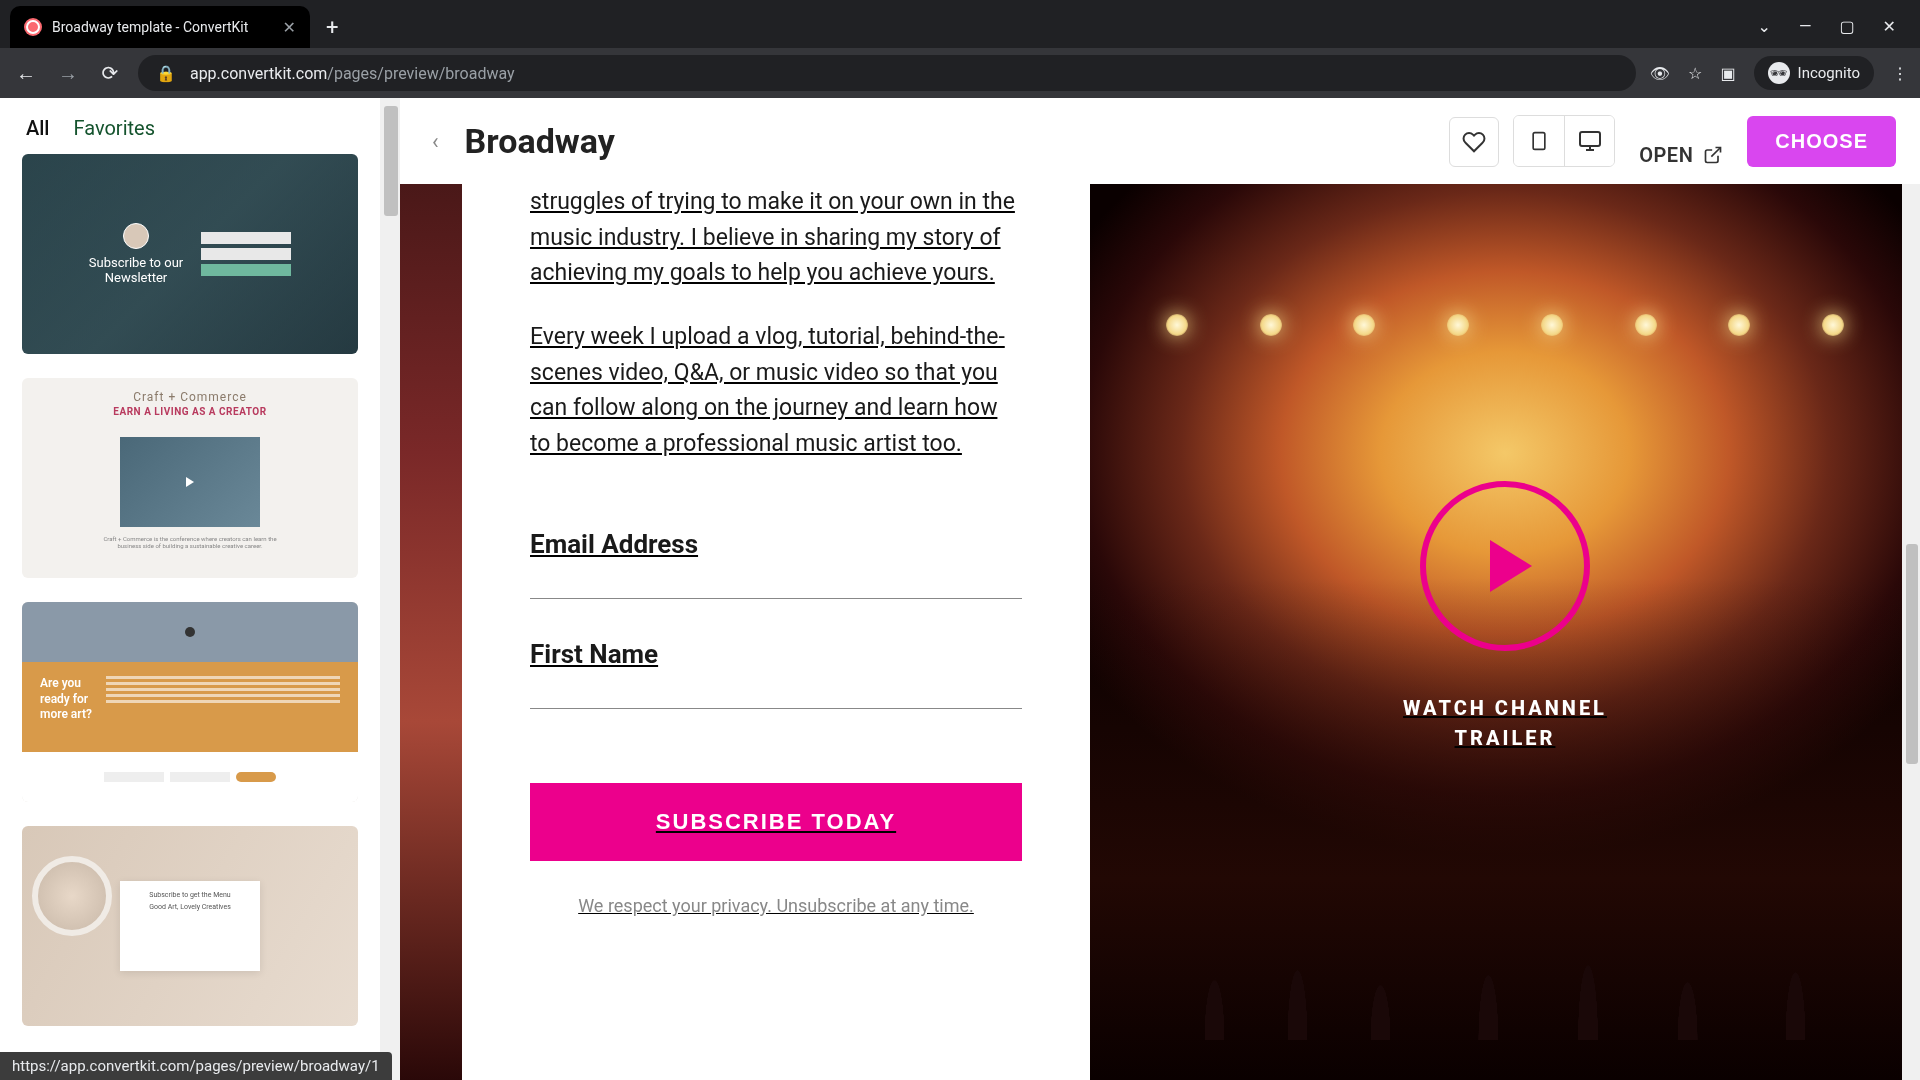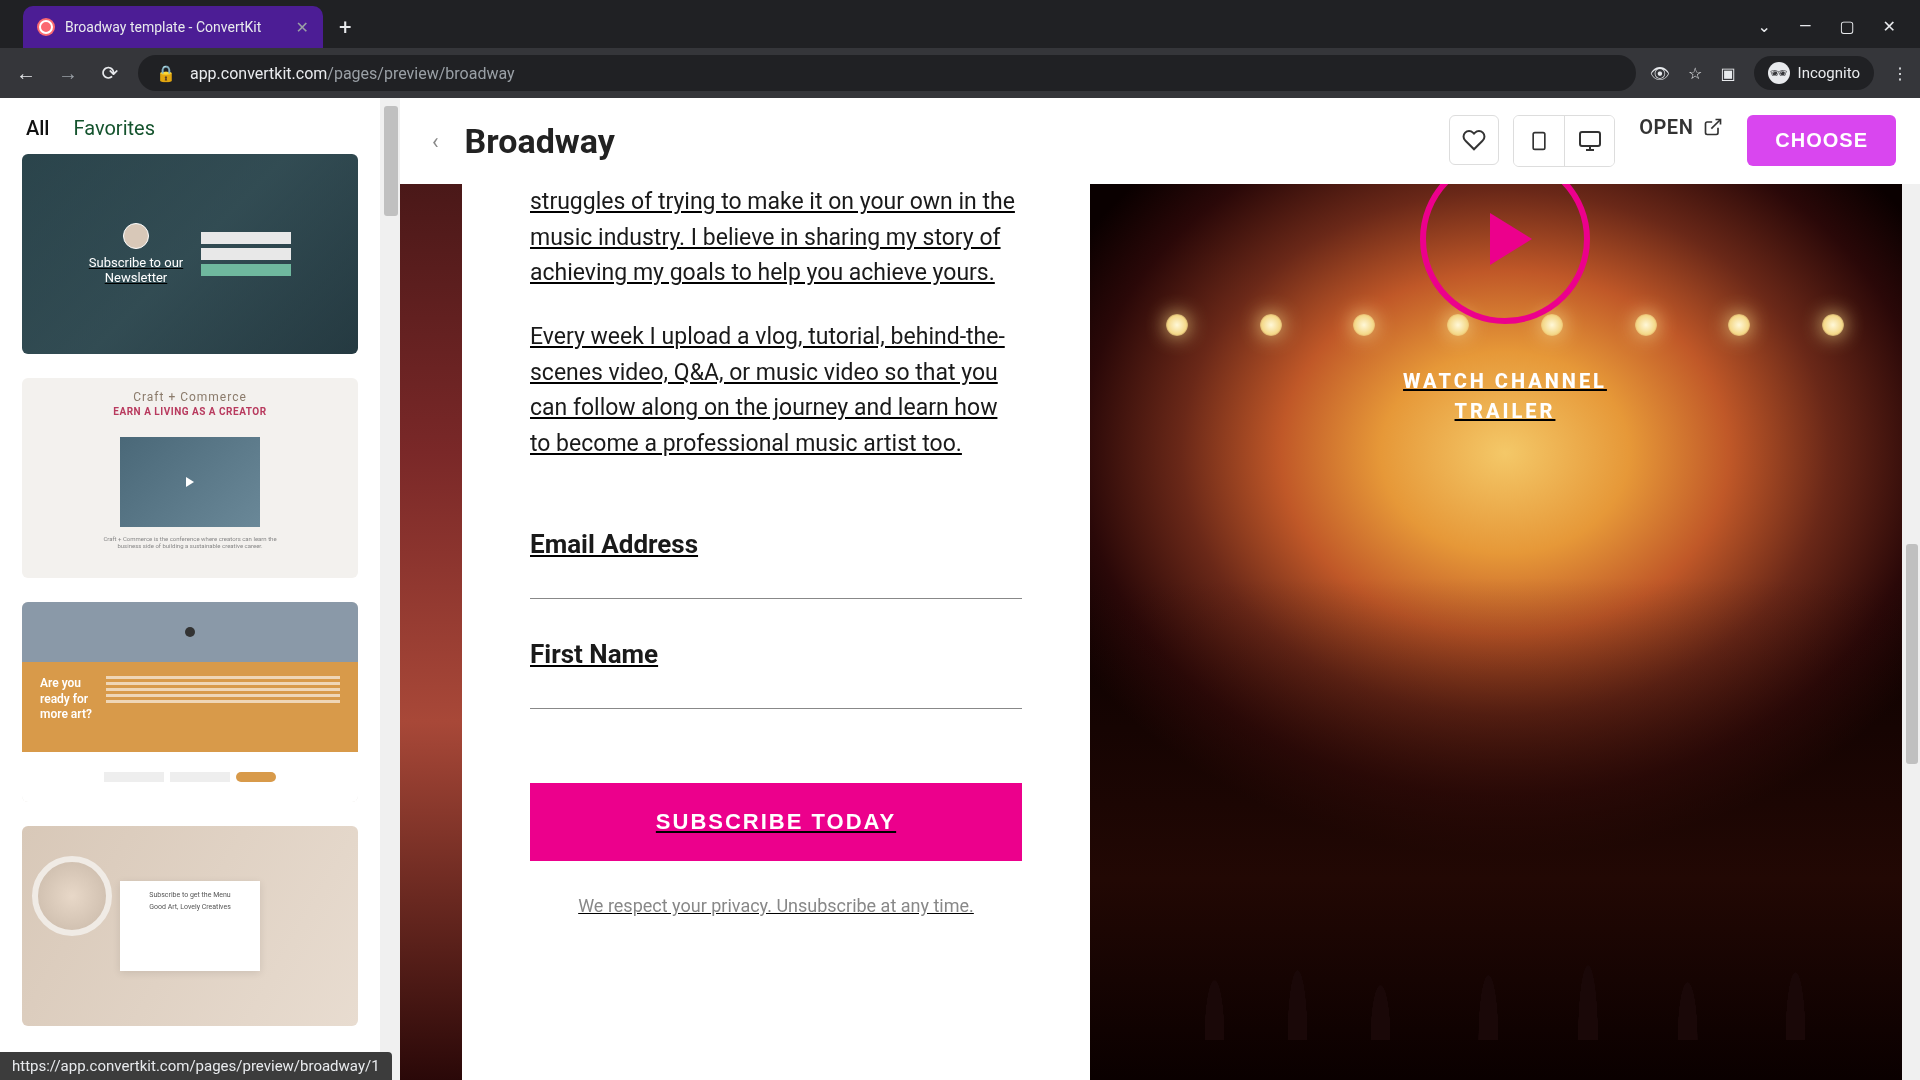--- a/index.html
+++ b/index.html
@@ -1,20 +1,20 @@
 <!DOCTYPE html>
 <html><head>
 <meta charset="utf-8">
 <style>
 * { margin: 0; padding: 0; box-sizing: border-box; }
 body { font-family: -apple-system, BlinkMacSystemFont, "Segoe UI", Roboto, sans-serif; background: #fff; overflow: hidden; width: 1920px; height: 1080px; }
 
 
 .browser-chrome { background: #202124; height: 48px; display: flex; align-items: flex-end; }
-.tab { background: #4c1d95; height: 42px; width: 300px; margin-left: 23px; border-radius: 10px 10px 0 0; display: flex; align-items: center; padding: 0 14px; gap: 10px; color: #e8eaed; font-size: 14px; }
+.tab { background: #000000; height: 42px; width: 300px; margin-left: 10px; border-radius: 10px 10px 0 0; display: flex; align-items: center; padding: 0 14px; gap: 10px; color: #e8eaed; font-size: 14px; }
 .tab-favicon { width: 18px; height: 18px; border-radius: 50%; background: #fb6970; display:flex; align-items:center; justify-content:center; }
 .tab-favicon::after { content:""; width:10px; height:10px; border:2px solid #fff; border-radius:50%; }
 .tab-title { flex: 1; white-space: nowrap; overflow: hidden; text-overflow: ellipsis; }
 .tab-close { font-size: 16px; color: #9aa0a6; cursor: pointer; }
 .new-tab { color: #e8eaed; font-size: 22px; padding: 0 16px 8px; cursor: pointer; }
 .window-controls { margin-left: auto; display: flex; gap: 28px; padding: 0 24px 12px; color: #e8eaed; }
 .window-controls span { cursor: pointer; font-size: 16px; }
 
 .addr-bar { background: #35363a; height: 50px; display: flex; align-items: center; padding: 0 12px; gap: 14px; }
 .nav-btn { color: #9aa0a6; font-size: 20px; cursor: pointer; width: 28px; text-align: center; }
@@ -30,21 +30,21 @@
 .app { display: flex; height: calc(1080px - 98px); background: #fff; }
 
 .sidebar { width: 400px; background: #fff; position: relative; overflow: hidden; }
 .sidebar-inner { width: 380px; height: 100%; overflow-y: auto; }
 .sidebar-tabs { display: flex; gap: 24px; padding: 18px 26px 14px; font-size: 20px; text-align: right; }
 .sidebar-tab { color: #14532d; cursor: pointer; }
 .sidebar-tab.active { color: #111; font-weight: 500; }
 .thumbs { padding: 0 22px; display: flex; flex-direction: column; gap: 24px; }
 .thumb { width: 100%; height: 200px; border-radius: 6px; background-size: cover; background-position: center; cursor: pointer; position: relative; overflow: hidden; }
 
-.thumb1 { background: linear-gradient(rgba(30,50,60,.55), rgba(30,50,60,.55)), linear-gradient(135deg,#3a5a5e,#4a6b6f,#2d4347); display:flex; align-items:center; justify-content:center; gap:18px;text-decoration:underline; }
+.thumb1 { background: linear-gradient(rgba(30,50,60,.55), rgba(30,50,60,.55)), linear-gradient(135deg,#3a5a5e,#4a6b6f,#2d4347); display:flex; align-items:center; justify-content:center; gap:18px; }
 .t1-left { color:#fff; font-size:13px; text-align:center; }
 .t1-avatar { width:26px; height:26px; border-radius:50%; background:#d8c8b8; margin:0 auto 6px; border:1px solid #fff; }
 .t1-form { background:rgba(255,255,255,.0); display:flex; flex-direction:column; gap:4px; }
 .t1-field { width:90px; height:12px; background:#e8e8e8; }
 .t1-btn { width:90px; height:12px; background:#6fb89e; }
 
 .thumb2 { background:#f3f1ee; display:flex; flex-direction:column; align-items:center; padding:12px; }
 .t2-sub { font-size:12px; color:#8a7a6a; letter-spacing:1px; margin-bottom:2px; }
 .t2-title { font-size:10px; color:#b83a5e; font-weight:700; letter-spacing:.5px; margin-bottom:20px; }
 .t2-img { width:140px; height:90px; background:linear-gradient(135deg,#4a6878,#6a8898); position:relative; }
@@ -69,39 +69,39 @@
 .t4-plate { position:absolute; left:10px; top:30px; width:80px; height:80px; border-radius:50%; background:radial-gradient(circle,#e8d8c8,#c8b8a8); border:6px solid #f0ebe5; }
 
 .sidebar-scroll { position:absolute; right:0; top:0; width:20px; height:100%; background:#f0f0f0; }
 .sidebar-scroll-thumb { position:absolute; right:2px; top:8px; width:14px; height:110px; background:#c0c0c0; border-radius:3px; }
 
 
 .main { flex: 1; display: flex; flex-direction: column; background:#fff; }
 .main-header { height: 86px; display: flex; align-items: center; padding: 0 24px; gap: 18px; border-bottom: 0; }
 .back-chev { color: #888; font-size: 22px; cursor: pointer; padding:4px 8px; }
 .t-name { font-size: 34px; font-weight: 700; color: #222; }
-.header-right { margin-left: auto; display: flex; align-items: flex-start; gap: 14px; }
+.header-right { margin-left: auto; display: flex; align-items: flex-end; gap: 14px; }
 .icon-btn { width: 50px; height: 50px; border: 1px solid #ddd; border-radius: 6px; display: flex; align-items: center; justify-content: center; cursor: pointer; color:#333; background:#fff; }
 .btn-group { display:flex; border:1px solid #ddd; border-radius:6px; overflow:hidden; }
 .btn-group .icon-btn { border:none; border-radius:0; }
 .btn-group .icon-btn + .icon-btn { border-left:1px solid #ddd; }
 .open-btn { display: flex; align-items: center; gap: 10px; font-size: 20px; font-weight: 600; color: #333; cursor: pointer; padding: 0 10px; letter-spacing:.5px; }
 .choose-btn { background: #d946ef; color: #fff; font-size: 20px; font-weight: 700; letter-spacing: 1px; padding: 14px 28px; border-radius: 6px; cursor: pointer; border:none; }
 
 .preview { flex: 1; display: flex; position: relative; overflow:hidden;text-decoration:underline; }
 .preview-left-edge { width: 62px; background: linear-gradient(180deg, #4a1818 0%, #7a2828 30%, #a84838 60%, #2a0808 100%); }
 .preview-form { width: 628px; background: #fff; padding: 0 68px 40px; display: flex; flex-direction: column; }
 .pf-para { font-size: 23px; line-height: 1.55; color: #1a1a1a; margin-bottom: 28px; font-weight:400; }
 .pf-field-wrap { margin-top: 40px; }
 .pf-label { font-size: 26px; font-weight: 700; color: #1a1a1a; margin-bottom: 10px; }
 .pf-input { width: 100%; border: none; border-bottom: 1.5px solid #888; height: 30px; font-size: 18px; background:transparent; outline:none; }
 .subscribe-btn { margin-top: 74px; background: #ec008c; color: #fff; font-size: 22px; font-weight: 800; letter-spacing: 2px; padding: 26px; border: none; cursor: pointer; text-align:center; }
 .privacy { margin-top: 34px; text-align: center; font-size: 18px; color: #888; }
 
-.preview-video { flex: 1; position: relative; background: radial-gradient(ellipse 60% 45% at 50% 30%, #f4c868 0%, #e69838 25%, #c05828 45%, #6a2818 65%, #2a0808 85%, #0a0000 100%); display: flex; flex-direction: column; align-items: center; overflow:hidden; }
+.preview-video { flex: 1; position: relative; background: radial-gradient(ellipse 60% 45% at 50% 30%, #f4c868 0%, #e69838 25%, #c05828 45%, #6a2818 65%, #2a0808 85%, #0a0000 100%); display: flex; flex-direction: column; align-items: center; justify-content: center; overflow:hidden; }
 .crowd { position:absolute; bottom:0; left:0; right:0; height:56%; background: linear-gradient(to top, #0a0000 0%, rgba(40,10,5,.8) 40%, transparent 100%); }
 .crowd::before, .crowd::after { content:""; position:absolute; bottom:40px; width:100%; height:200px; background:
   radial-gradient(ellipse 10px 60px at 15% 100%, #1a0808 98%, transparent),
   radial-gradient(ellipse 10px 70px at 25% 100%, #1a0808 98%, transparent),
   radial-gradient(ellipse 10px 55px at 35% 100%, #1a0808 98%, transparent),
   radial-gradient(ellipse 10px 65px at 48% 100%, #1a0808 98%, transparent),
   radial-gradient(ellipse 10px 75px at 60% 100%, #1a0808 98%, transparent),
   radial-gradient(ellipse 10px 58px at 72% 100%, #1a0808 98%, transparent),
   radial-gradient(ellipse 10px 68px at 85% 100%, #1a0808 98%, transparent);
 }

